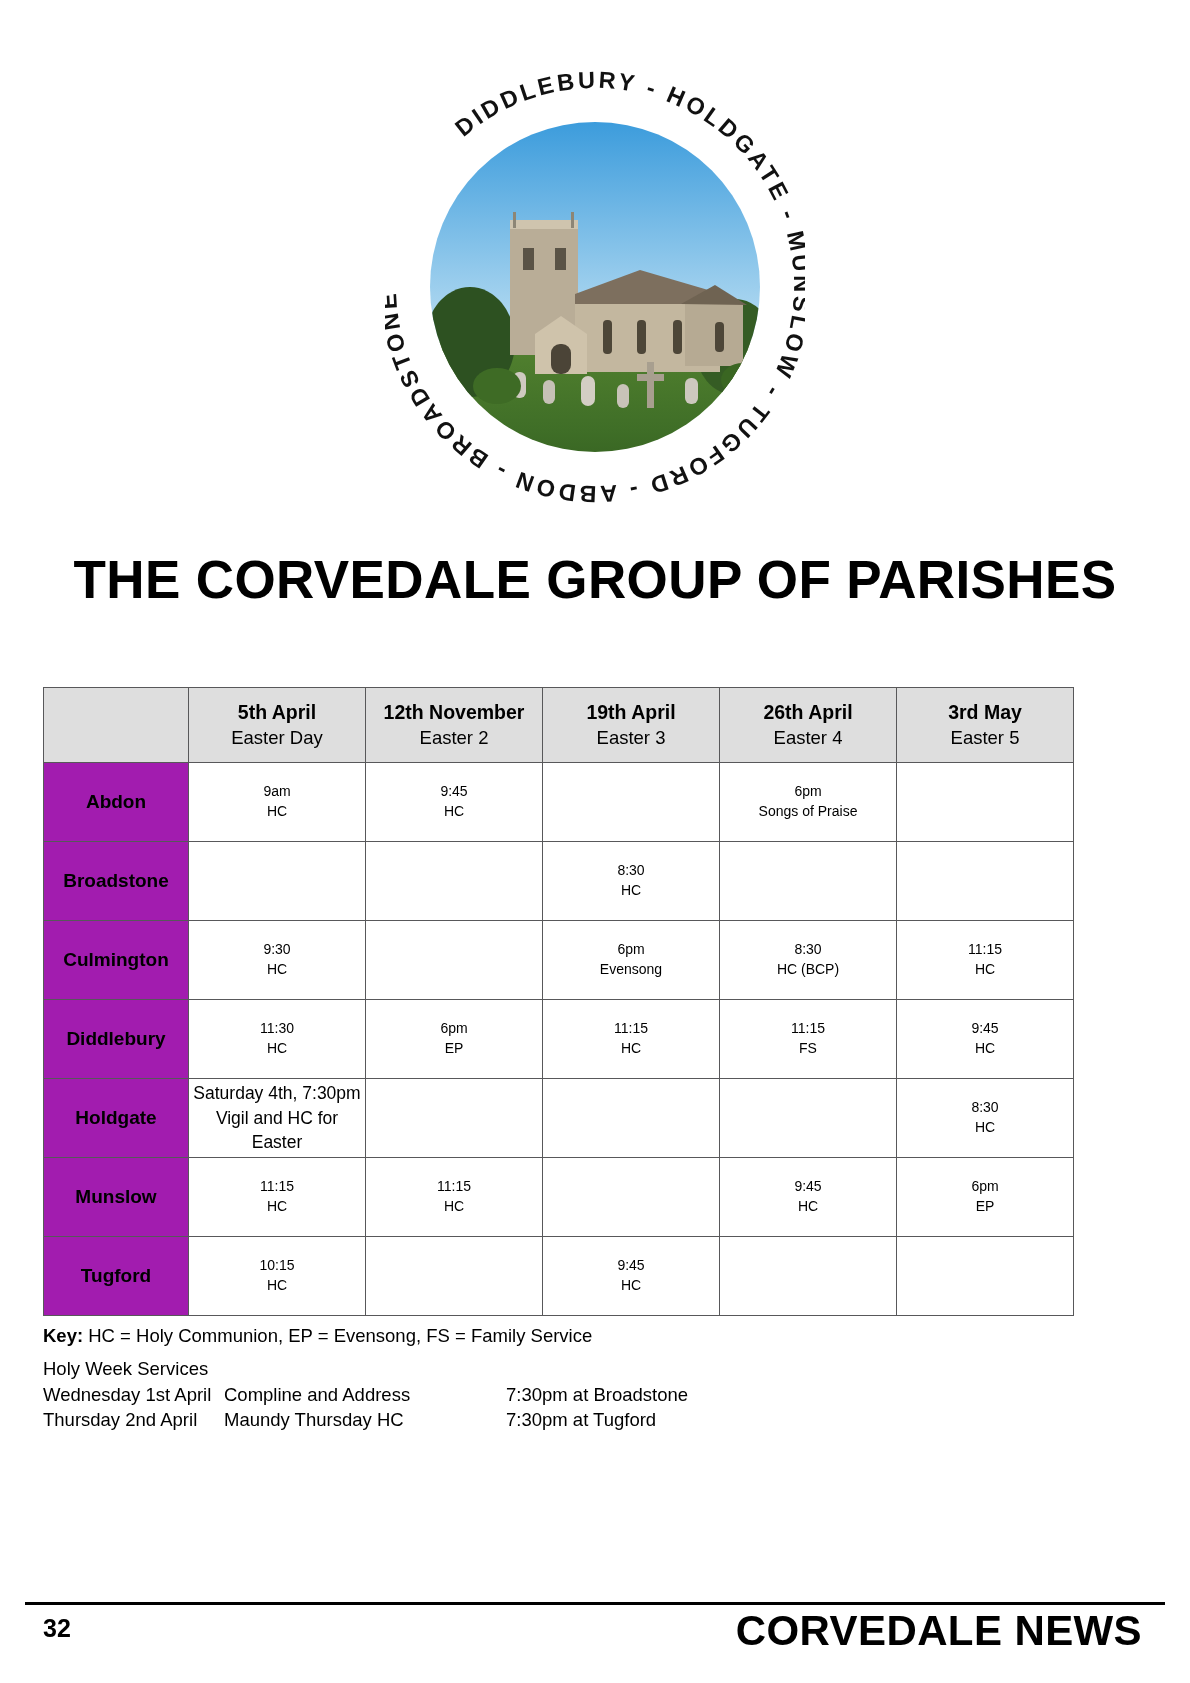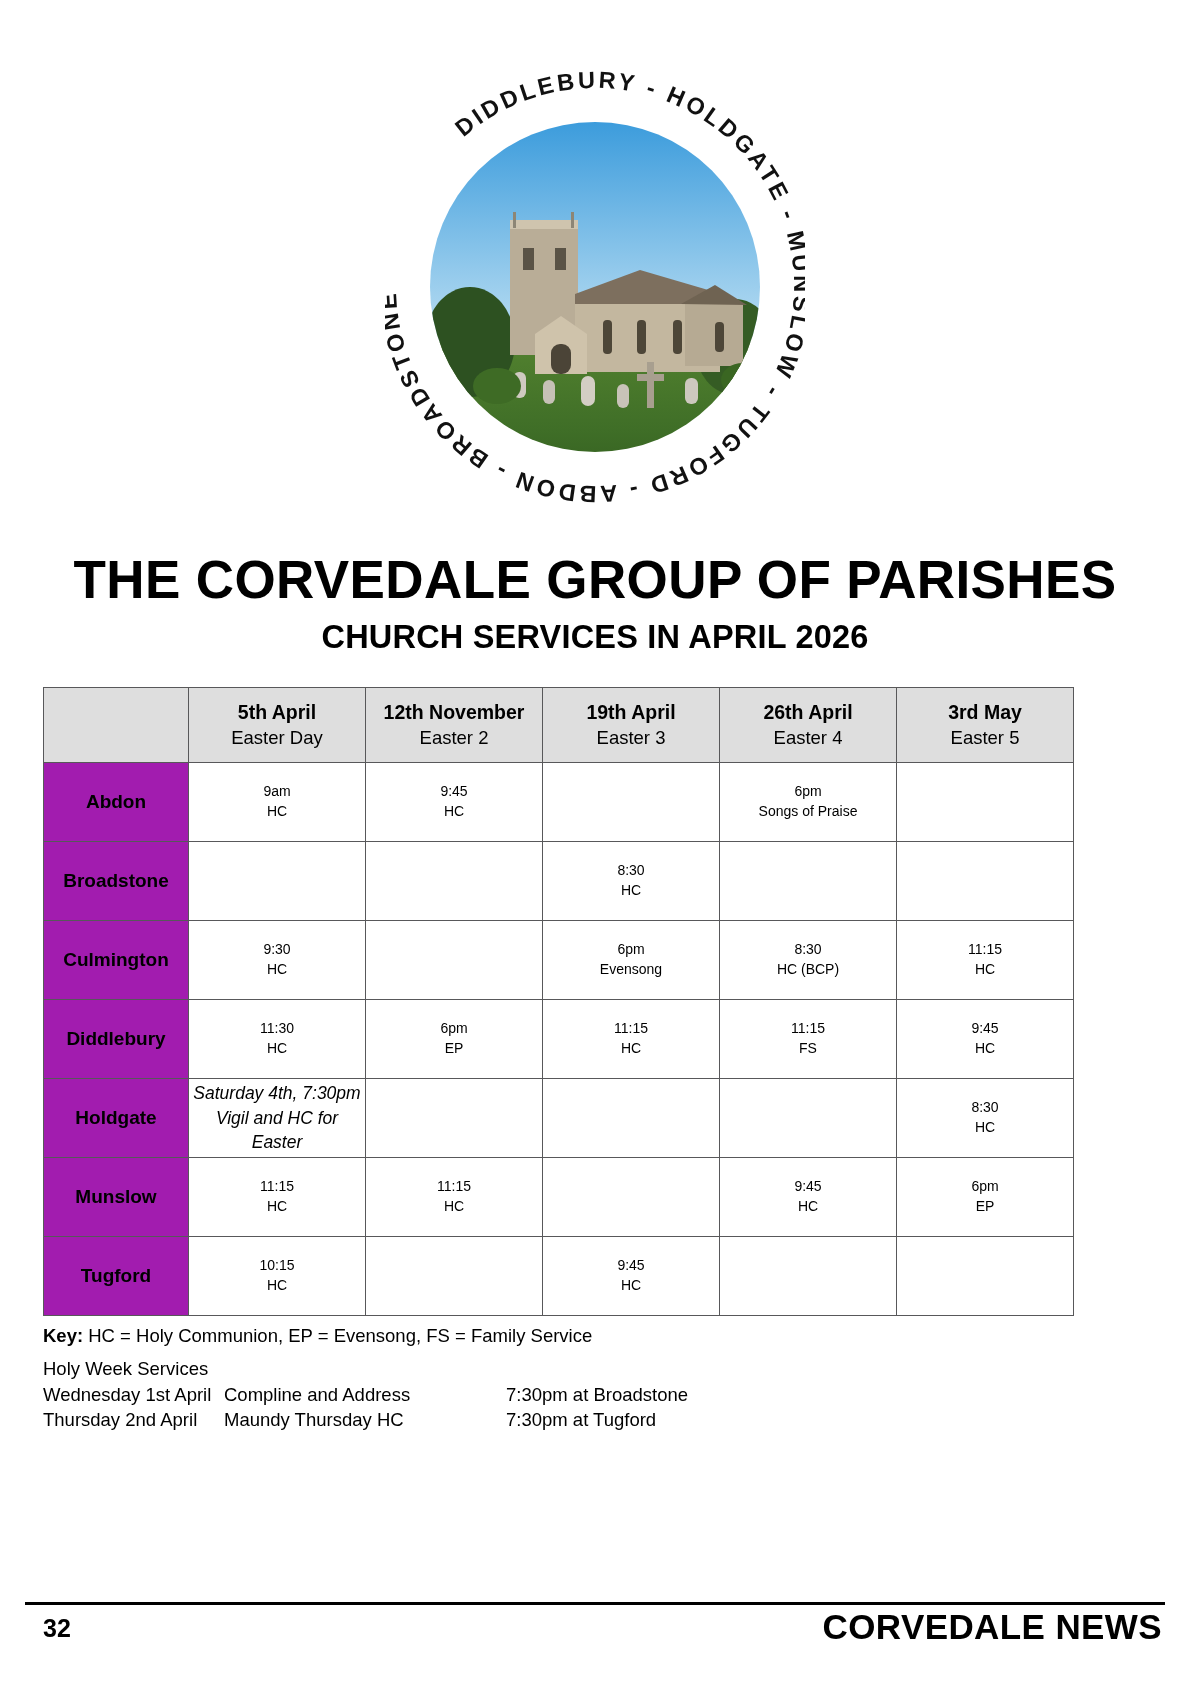--- a/index.html
+++ b/index.html
@@ -101,21 +101,20 @@
     height: 78px;
   }
   .svc-cell {
     font-size: 14px;
     line-height: 1.42;
     height: 78px;
     padding: 2px 4px;
   }
   .svc-cell .l2 { display: block; }
   .svc-italic {
-    font-style: italic;
     font-size: 17.5px;
     line-height: 1.42;
   }
 
   
   .key-line {
     position: absolute;
     left: 43px;
     top: 1325px;
     font-size: 18.5px;
@@ -156,23 +155,23 @@
   }
   .footer-page {
     position: absolute;
     left: 43px;
     top: 1614px;
     font-size: 25px;
     font-weight: bold;
   }
   .footer-brand {
     position: absolute;
-    right: 28px;
+    right: 48px;
     top: 1607px;
-    font-size: 35px;
+    font-size: 42px;
     font-weight: bold;
     letter-spacing: 0.4px;
   }
 </style>
 </head>
 <body>
 
 <div class="logo-wrap">
   <svg class="logo-svg" viewBox="0 0 420 470">
     <defs>
@@ -234,21 +233,20 @@
     </g>
 
     <text class="ring-text">
       <textPath href="#ringPath" startOffset="13.5%">DIDDLEBURY - HOLDGATE - MUNSLOW - TUGFORD - ABDON - BROADSTONE - CULMINGTON - </textPath>
     </text>
   </svg>
 </div>
 
 <div class="title-block">
   <h1 class="main-title">THE CORVEDALE GROUP OF PARISHES</h1>
-  <div class="sub-title">CHURCH SERVICES IN APRIL 2026</div>
 </div>
 
 <table class="services-table">
   <colgroup>
     <col class="col-place">
       <col class="col-date">
       <col class="col-date">
     <col class="col-date">
       <col class="col-date">
       <col class="col-date">

